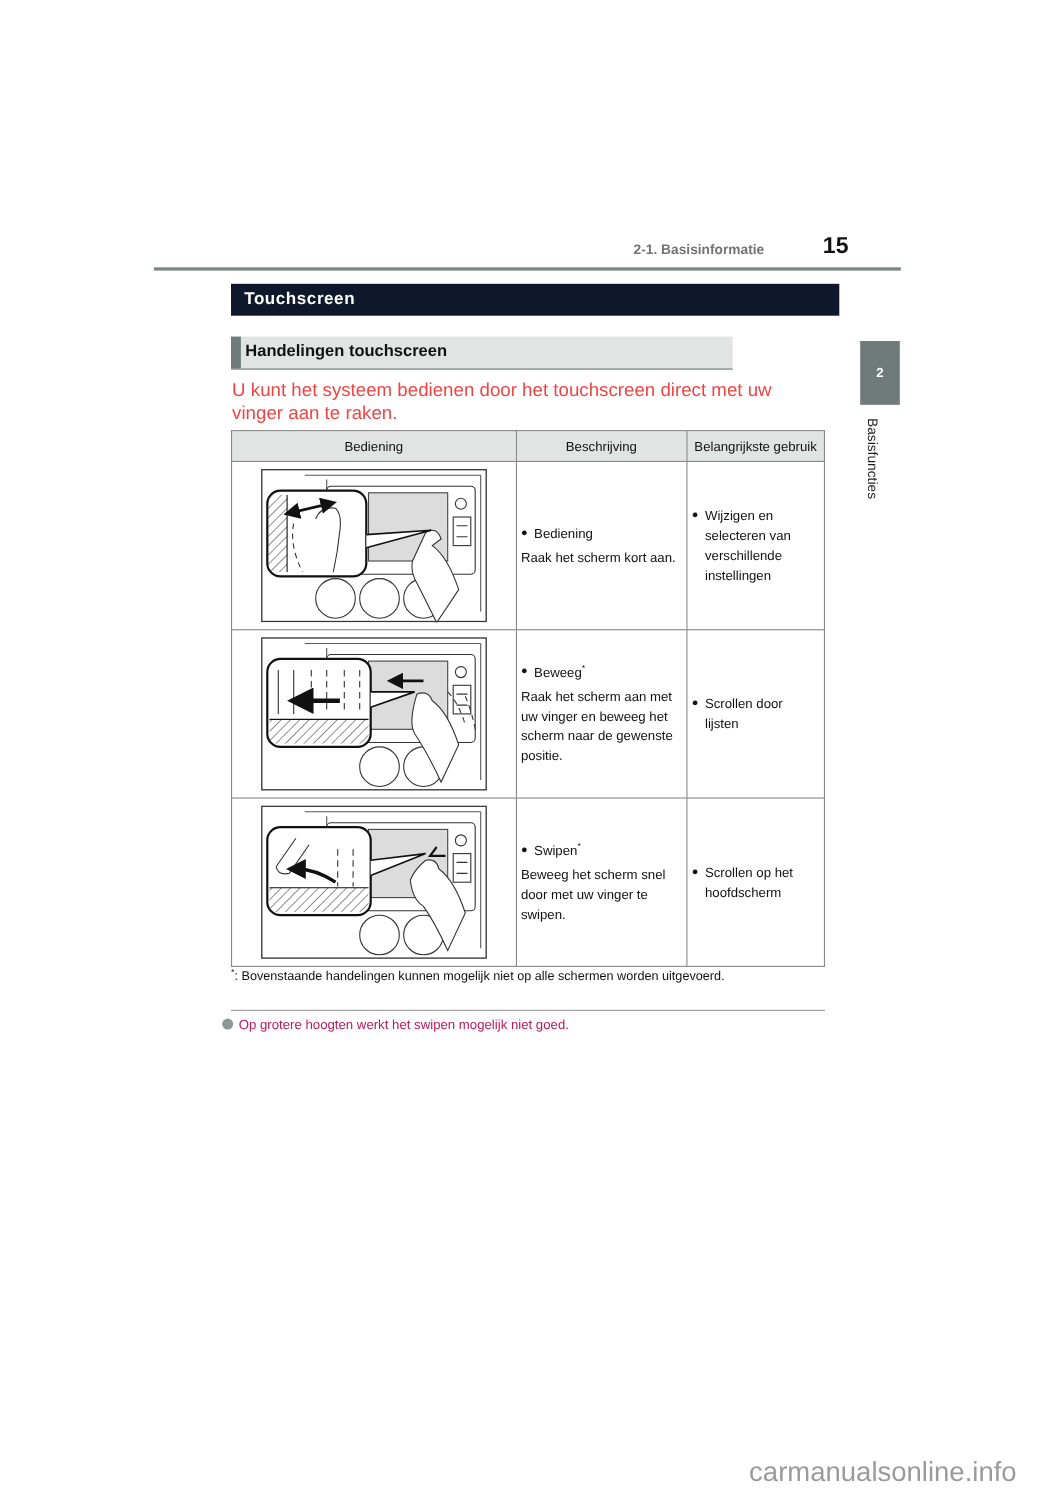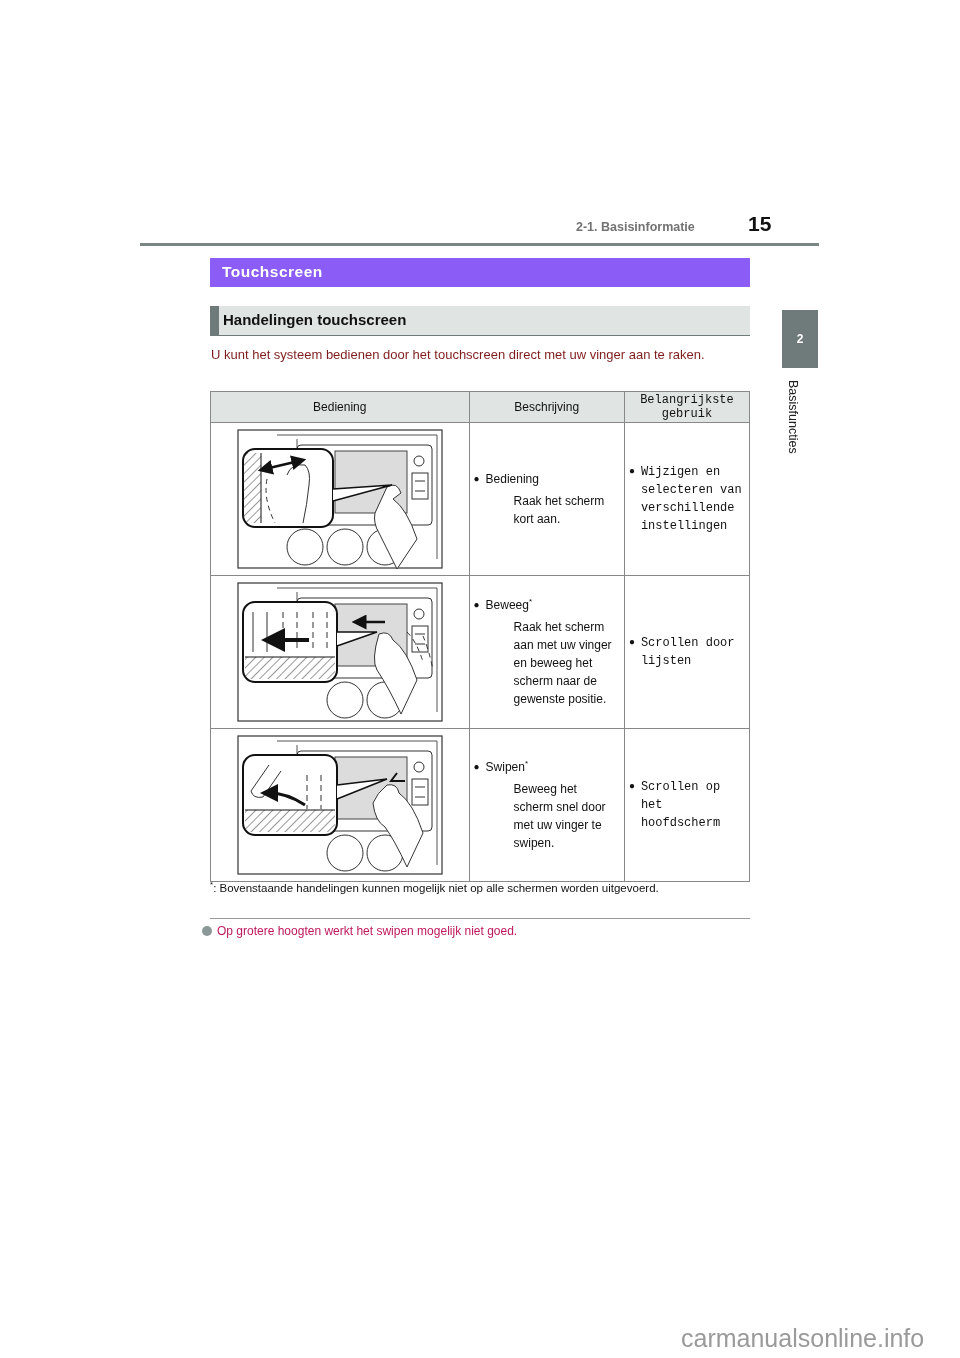--- a/index.html
+++ b/index.html
@@ -9,41 +9,41 @@
   .running-head { position: absolute; left: 0; top: 210px; width: 960px; }
   .section-ref { position: absolute; left: 576px; top: 10px; font-size: 12.5px; font-weight: bold; color: #737373; }
   .page-num { position: absolute; left: 748px; top: 2px; font-size: 21px; font-weight: bold; color: #111; }
   .head-rule { position: absolute; left: 140px; top: 243px; width: 679px; height: 3px; background: #7a8584; }
 
   .side-tab { position: absolute; left: 782px; top: 310px; width: 36px; height: 58px; background: #6e7b7a;
               color: #fff; font-size: 12px; font-weight: bold; display: flex; align-items: center; justify-content: center; }
   .side-label { position: absolute; left: 800px; top: 380px; transform-origin: 0 0; transform: rotate(90deg);
                 font-size: 12.5px; color: #222; white-space: nowrap; }
 
-  .h1-bar { position: absolute; left: 210px; top: 258px; width: 540px; height: 29px; background: #8b5cf6; }
+  .h1-bar { position: absolute; left: 210px; top: 258px; width: 540px; height: 29px; background: #0f172a; padding-left: 13px; }
   .h1-bar span { position: absolute; left: 12px; top: 5px; font-size: 15.5px; font-weight: bold; color: #fff; letter-spacing: 0.5px; }
 
-  .h2-bar { position: absolute; left: 210px; top: 306px; width: 540px; height: 29px; background: #e0e4e3;
+  .h2-bar { position: absolute; left: 210px; top: 306px; width: 456px; height: 29px; background: #e0e4e3;
             border-bottom: 1px solid #6e7b7a; }
   .h2-bar .accent { position: absolute; left: 0; top: 0; width: 9px; height: 29px; background: #6e7b7a; }
   .h2-bar span { position: absolute; left: 13px; top: 5px; font-size: 15px; font-weight: bold; color: #111; }
 
-  .intro { position: absolute; left: 211px; top: 344px; width: 540px; font-size: 13px; line-height: 21px; color: #7f1d1d; }
+  .intro { position: absolute; left: 211px; top: 344px; width: 540px; font-size: 17px; line-height: 21px; color: #ef4444; }
 
   table.ops { position: absolute; left: 210px; top: 391px; width: 540px; border-collapse: collapse; font-size: 12px; padding-left: 28px; }
   table.ops th { background: #e0e4e3; font-weight: normal; height: 25px; border: 1px solid #888; color: #111; }
   table.ops td { border: 1px solid #888; vertical-align: middle; height: 152px; padding: 0; }
   .col1 { width: 245px; }
   .col2 { width: 146px; }
-  .col3 { width: 117px; font-family: Liberation Mono, monospace; }
+  .col3 { width: 117px; }
   .cell-text { padding: 0 5px 0 4px; line-height: 18px; font-size: 12px; }
   .bullet-line { display: flex; align-items: flex-start; }
   .bullet { width: 12px; flex: none; font-size: 10px; line-height: 18px; }
   .sup { font-size: 8px; vertical-align: super; line-height: 0; }
-  .desc { margin-top: 4px; margin-left: 40px; }
+  .desc { margin-top: 4px; }
   .illus { display: block; margin: 0 auto; }
 
   .footnote { position: absolute; left: 210px; top: 882px; font-size: 11.5px; color: #111; }
   .note-rule { position: absolute; left: 210px; top: 918px; width: 540px; height: 1px; background: #999; }
   .note { position: absolute; left: 202px; top: 924px; font-size: 12px; color: #be185d; display: flex; align-items: center; }
   .note .dot { width: 10px; height: 10px; border-radius: 50%; background: #8a9997; margin-right: 5px; }
 
   .watermark { position: absolute; left: 681px; top: 1324px; font-size: 25px; color: #9a9a9a; letter-spacing: 0px; }
 </style>
 </head>

